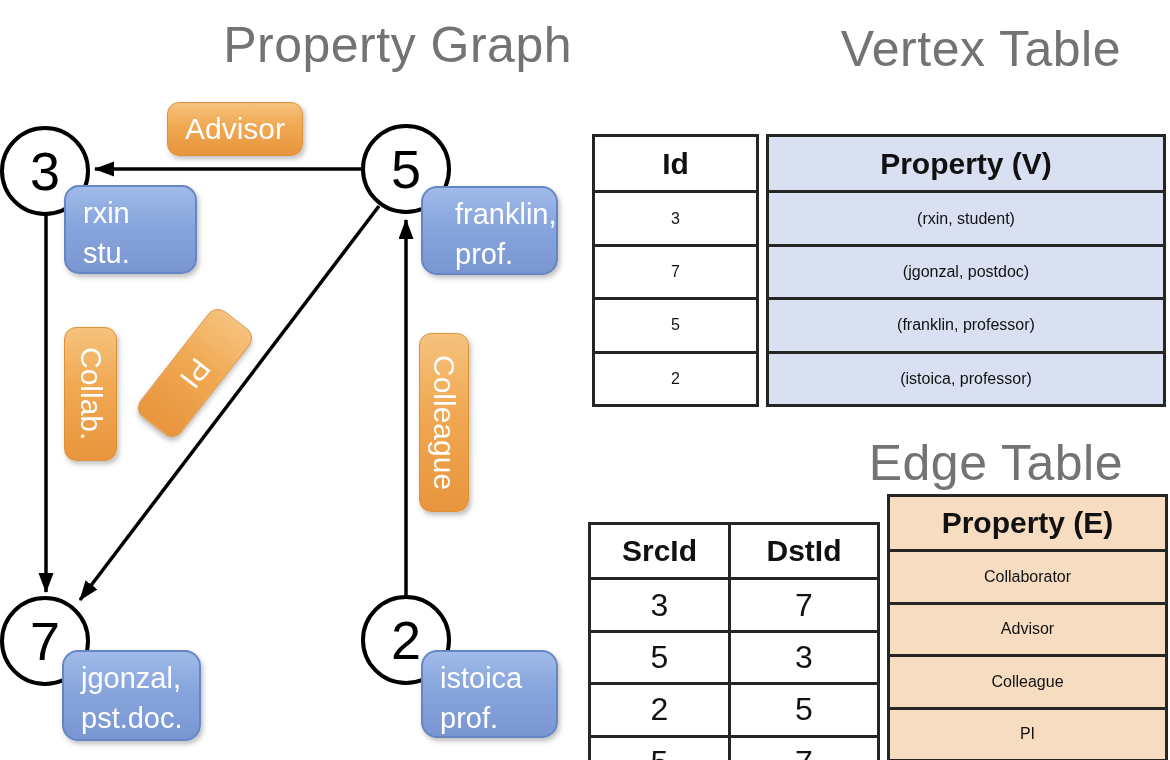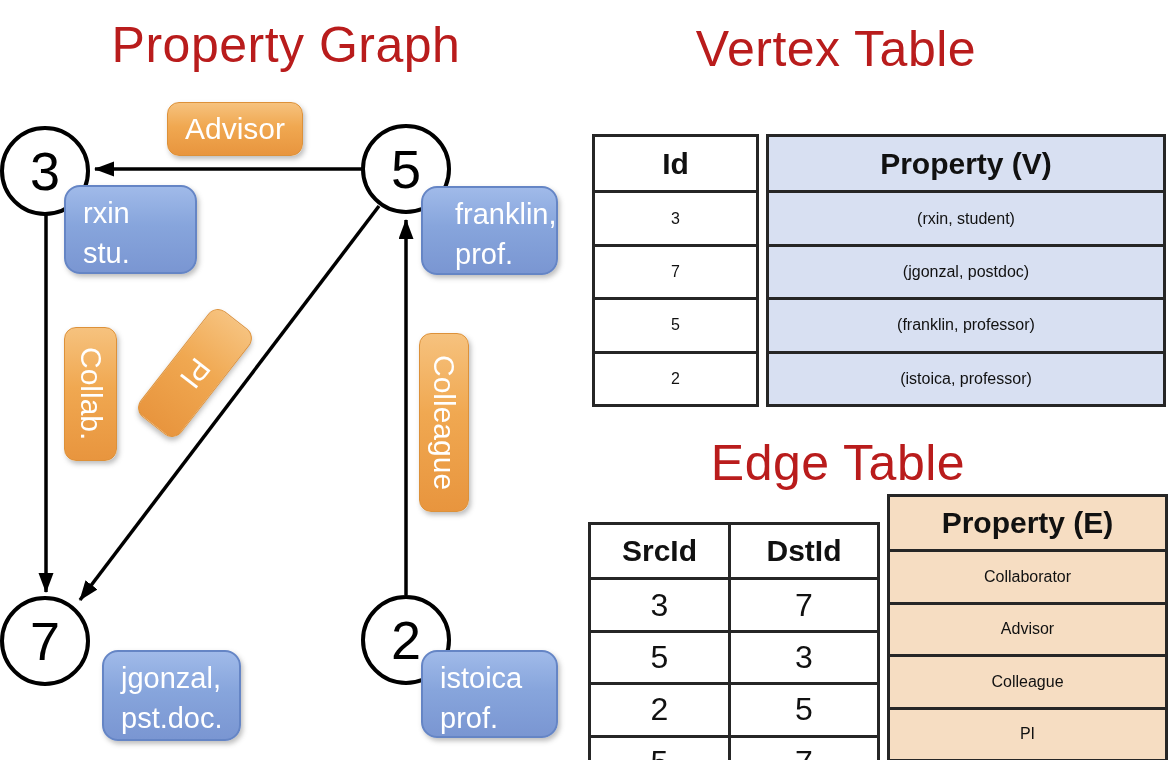--- a/index.html
+++ b/index.html
@@ -1,22 +1,22 @@
 <!DOCTYPE html>
 <html><head>
 <meta charset="utf-8">
 <style>
   html,body{margin:0;padding:0;background:#ffffff;}
   .stage{
     position:relative;width:1170px;height:760px;overflow:hidden;background:#ffffff;
     font-family:"Liberation Sans",sans-serif;color:#111;
   }
   .title{
-    position:absolute;text-align:center;font-size:50px;font-weight:400;
-    color:#b91c1c;letter-spacing:0.5px;white-space:nowrap;
+    position:absolute;text-align:right;font-size:50px;font-weight:400;
+    color:#737373;letter-spacing:0.5px;white-space:nowrap;
   }
   
   .edges{position:absolute;left:0;top:0;}
   .node{
     position:absolute;width:90px;height:90px;box-sizing:border-box;border-radius:50%;
     background:#fff;border:4px solid #000;display:flex;align-items:center;justify-content:center;
     font-size:54px;color:#000;
   }
   .vbox{
     position:absolute;box-sizing:border-box;border-radius:16px;
@@ -71,29 +71,29 @@
   <div class="node" style="left:361px;top:124px;">
       <span>5</span>
     </div>
   <div class="node" style="left:0;top:596px;">
       <span>7</span>
     </div>
   <div class="node" style="left:361px;top:595px;">
       <span>2</span>
     </div>
 
-  <div class="vbox" style="left:64px;top:185px;width:133px;height:89px;">
+  <div class="vbox" style="left:64px;top:185px;width:133px;height:89px;border-radius:15px;">
     <div>rxin</div>
     <div>stu.</div>
   </div>
   <div class="vbox" style="left:421px;top:186px;width:137px;height:89px;padding-left:32px;">
     <div>franklin,</div>
     <div>prof.</div>
   </div>
-  <div class="vbox" style="left:62px;top:650px;width:139px;height:91px;margin-left:40px;">
+  <div class="vbox" style="left:62px;top:650px;width:139px;height:91px;">
     <div>jgonzal,</div>
     <div>pst.doc.</div>
   </div>
   <div class="vbox" style="left:421px;top:650px;width:137px;height:88px;">
     <div>istoica</div>
     <div>prof.</div>
   </div>
 
   <div class="ebox" style="left:167px;top:102px;width:136px;height:54px;">Advisor</div>
   <div class="ebox vert" style="left:64px;top:327px;width:53px;height:134px;">Collab.</div>

